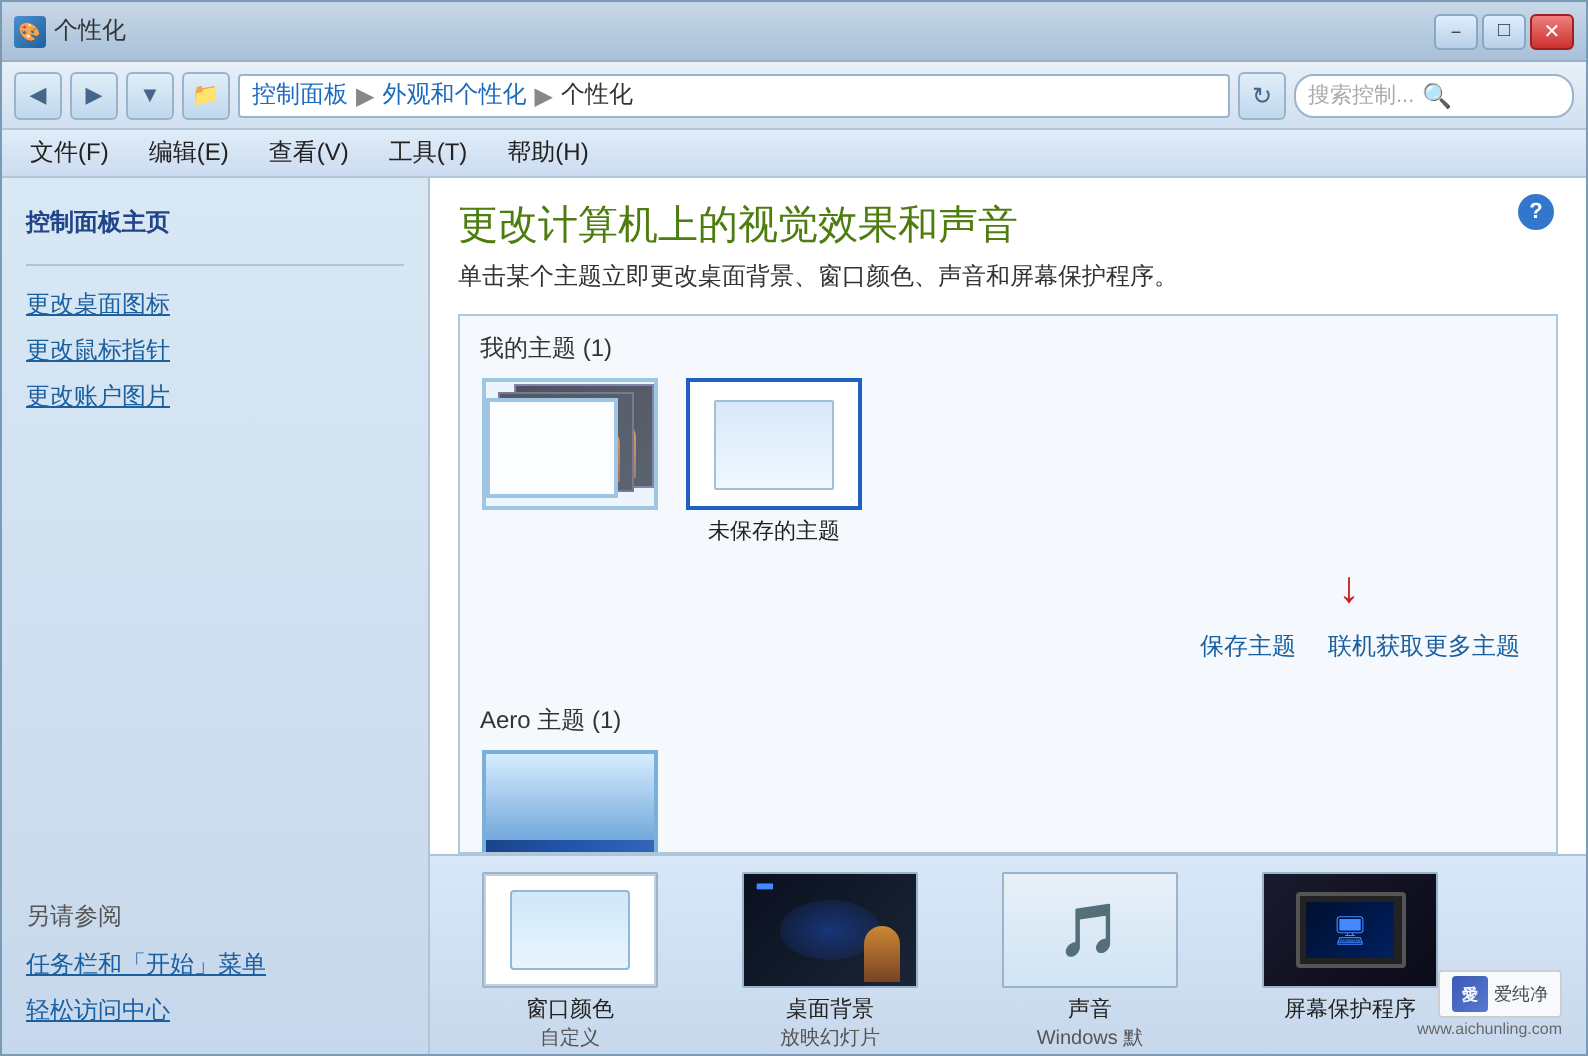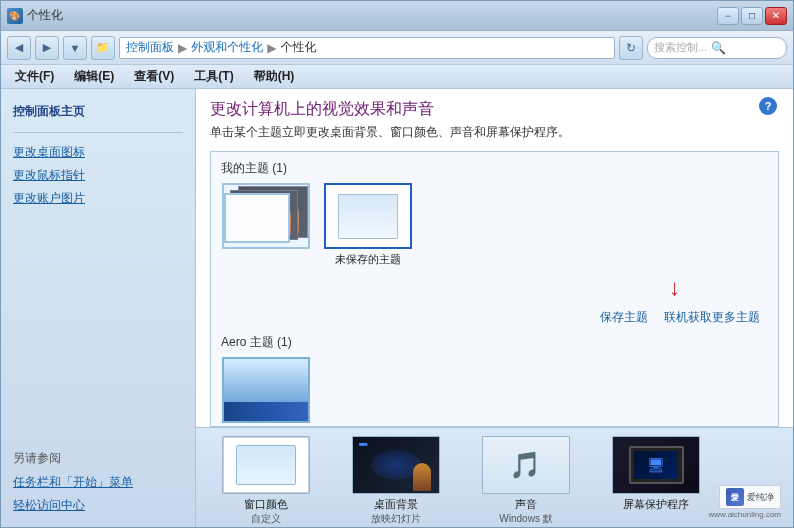--- a/index.html
+++ b/index.html
@@ -147,39 +147,38 @@
 
     
     .menu-bar {
       height: 24px;
       background: linear-gradient(to bottom, #e0ecf8, #ccdcf0);
       display: flex;
       align-items: center;
       padding: 0 8px;
       gap: 8px;
       border-bottom: 1px solid #b0c8d8;
-      font-weight: bold;
     }
     .menu-item {
       padding: 2px 6px;
       cursor: pointer;
       color: #222;
       font-size: 12px;
     }
 
     
     .main-area {
       display: flex;
       flex: 1;
       overflow: hidden;
     }
 
     
     .sidebar {
-      width: 195px;
+      width: 214px;
       background: linear-gradient(to bottom, #d8e8f4 0%, #c8d8ec 100%);
       border-right: 1px solid #b0c4d8;
       padding: 10px 0;
       display: flex;
       flex-direction: column;
     }
     .sidebar-section-title {
       font-size: 12px;
       font-weight: bold;
       color: #224488;
@@ -229,22 +228,22 @@
       border-radius: 50%;
       color: white;
       display: flex;
       align-items: center;
       justify-content: center;
       font-size: 11px;
       font-weight: bold;
       cursor: pointer;
     }
     .page-title {
-      font-size: 16px;
-      color: #701a75;
+      font-size: 20px;
+      color: #4d7c0f;
       font-weight: normal;
       margin-bottom: 4px;
       font-family: Liberation Serif, serif;
     }
     .page-subtitle {
       font-size: 12px;
       color: #333;
       margin-bottom: 10px;
     }
 
@@ -542,21 +541,21 @@
 
             <div style="display:flex;justify-content:flex-end;margin-bottom:4px;margin-right:8px;padding-right:80px;">
               <div style="color:#cc2020;font-size:22px;font-weight:bold;">↓</div>
             </div>
 
             <div class="theme-actions">
               <span class="theme-action-link">保存主题</span>
               <span class="theme-action-link">联机获取更多主题</span>
             </div>
 
-            <div class="themes-section-label" style="margin-top:4px;">Aero 主题 (1)</div>
+            <div class="themes-section-label" style="margin-top:16px;">Aero 主题 (1)</div>
             <div class="themes-grid">
               <div class="theme-item">
                 <div class="theme-thumbnail" style="background:linear-gradient(135deg,#1a2a3a,#2a4060);overflow:hidden;">
                   <div style="width:86px;height:64px;background:linear-gradient(to bottom,#d8eeff,#4488cc);position:relative;">
                     <div style="position:absolute;bottom:0;left:0;right:0;height:20px;background:linear-gradient(to right,#1a4488,#2255aa,#3366bb);"></div>
                   </div>
                 </div>
               </div>
             </div>
           </div>

